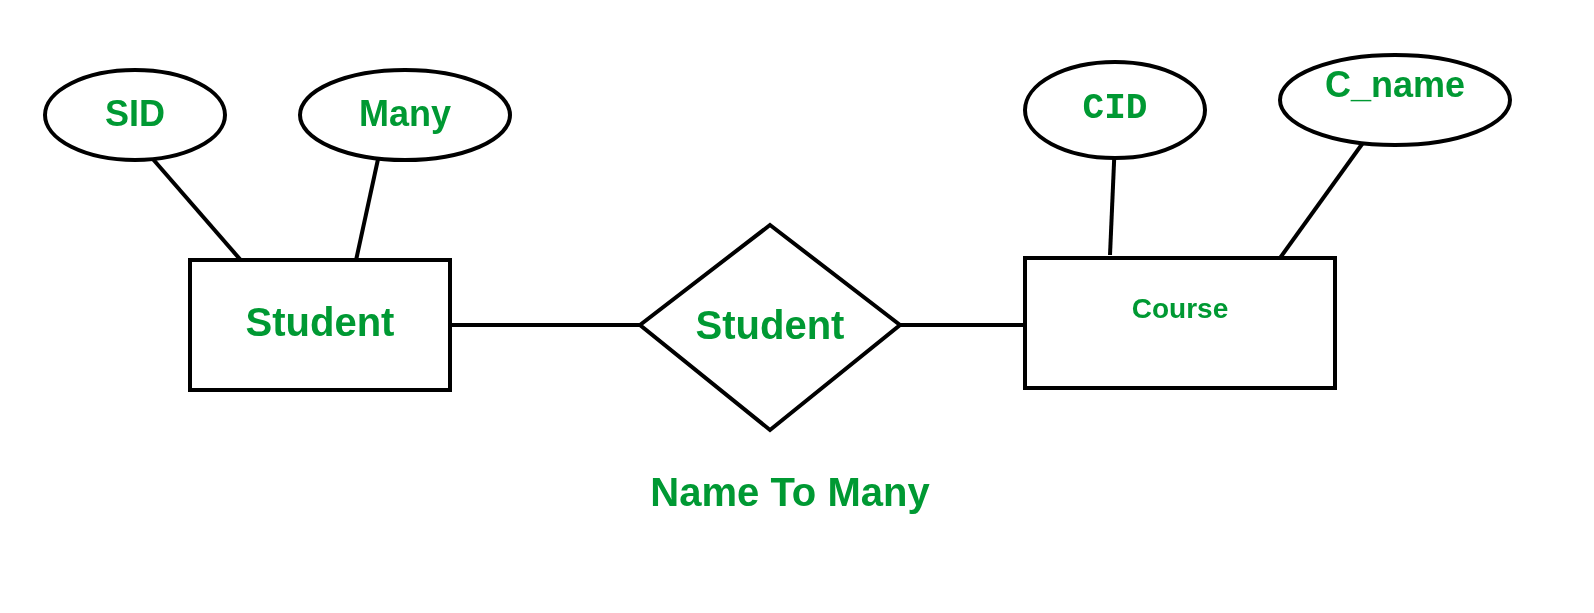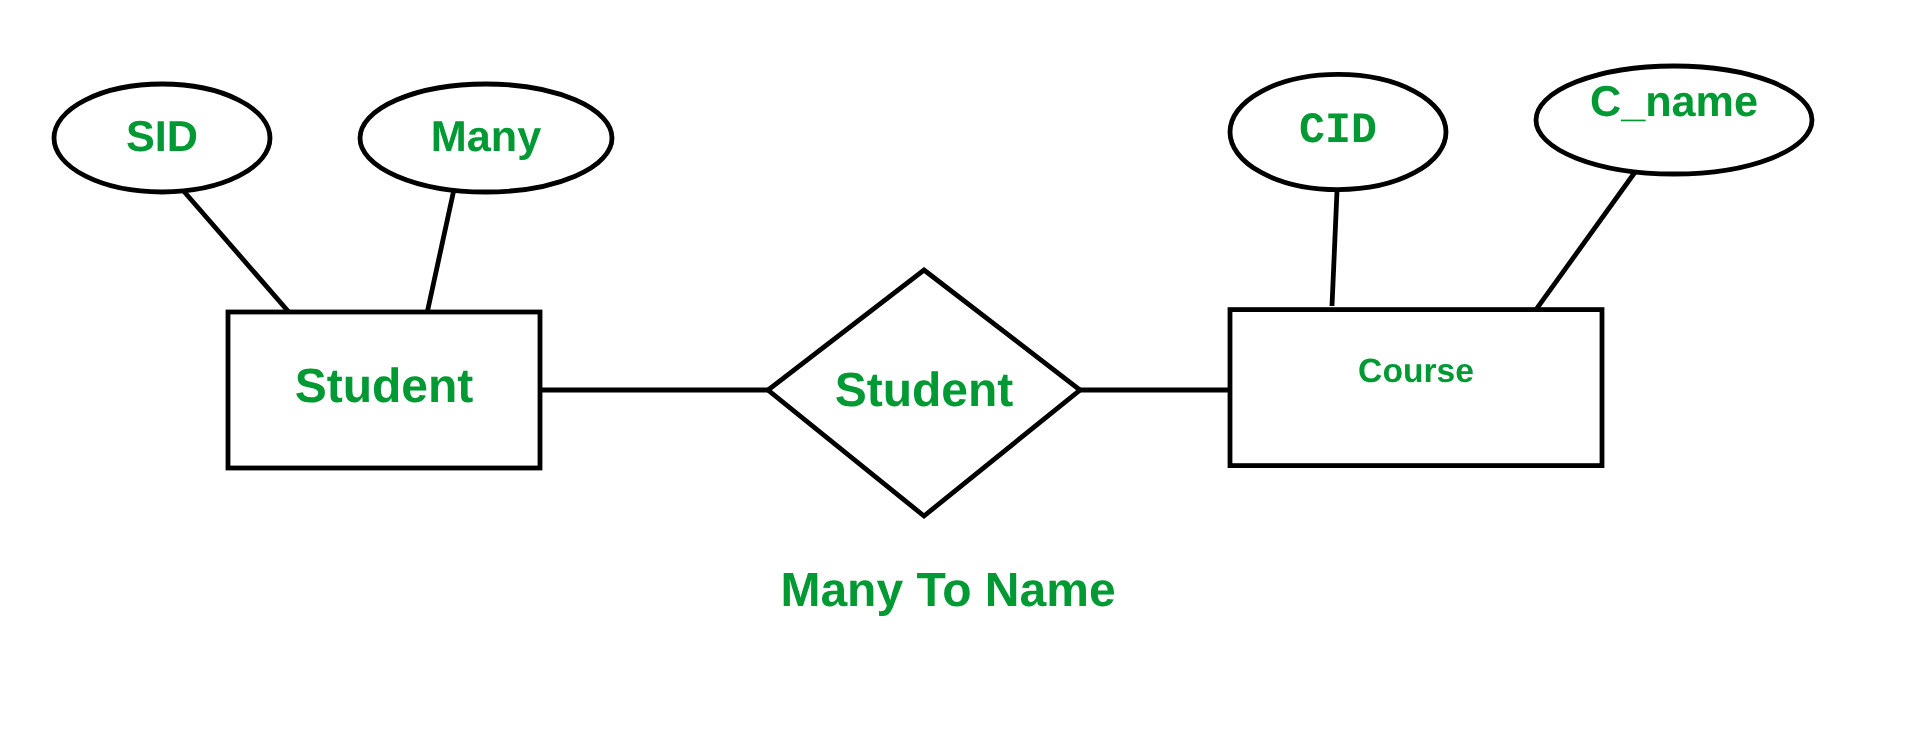--- a/index.html
+++ b/index.html
@@ -61,13 +61,13 @@
 <div class="label" style="left:1055px; top:88px; width:120px;font-family:Liberation Mono, monospace;">CID</div>
 
 <div class="label" style="left:1310px; top:64px; width:170px;">C_name</div>
 
 <div class="label" style="left:210px; top:300px; width:220px; font-size:40px;">Student</div>
 
 <div class="label" style="left:1055px; top:293px; width:250px; font-size:28px;">Course</div>
 
 <div class="label" style="left:695px; top:303px; width:150px; font-size:40px;">Student</div>
 
-<div class="label" style="left:610px; top:470px; width:360px; font-size:40px;">Many To Name</div>
+<div class="label" style="left:610px; top:470px; width:360px; font-size:40px;">Name To Many</div>
 
 </body></html>

